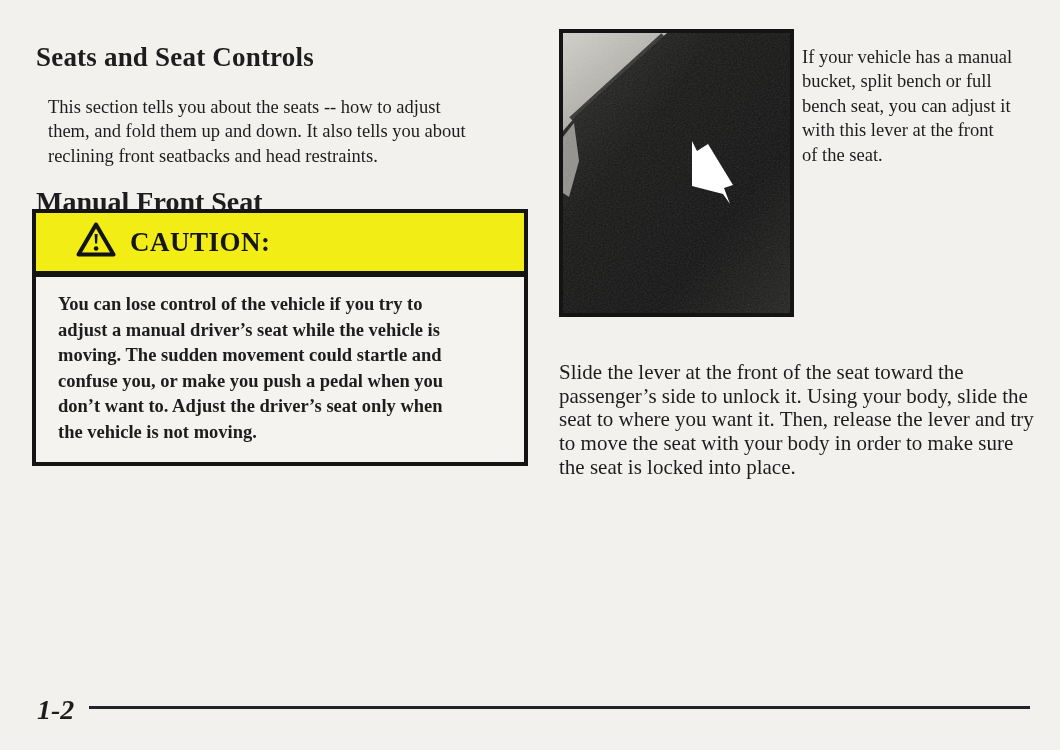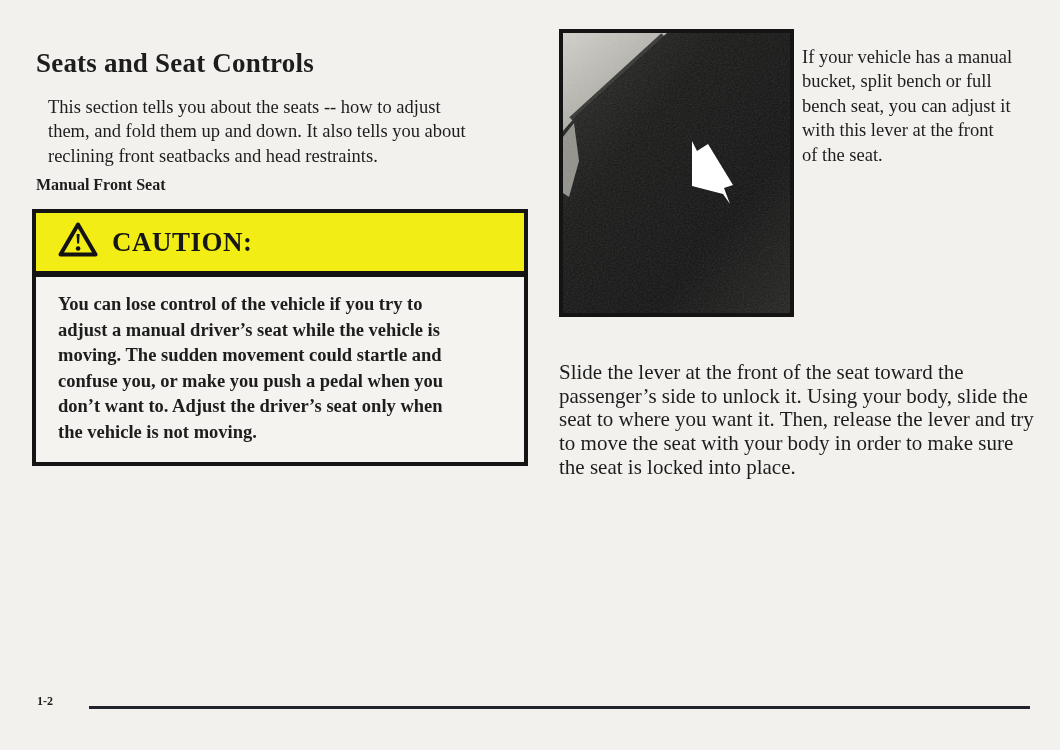--- a/index.html
+++ b/index.html
@@ -5,43 +5,43 @@
   html, body { margin: 0; padding: 0; }
   body {
     width: 1060px; height: 750px;
     position: relative;
     background: #f2f1ee;
     font-family: "Liberation Serif", "DejaVu Serif", serif;
     color: #1d1d1d;
     overflow: hidden;
   }
   .page-title {
-    position: absolute; left: 36px; top: 30px;
+    position: absolute; left: 36px; top: 24px;
     font-size: 27px; font-weight: bold; letter-spacing: 0.2px;
   }
   .intro-paragraph {
     position: absolute; left: 48px; top: 76px; width: 500px;
     font-size: 18.5px; line-height: 24.5px;
     white-space: pre-line;
   }
   .subheading {
     position: absolute; left: 36px; top: 163px;
-    font-size: 16px; font-weight: bold;
+    font-size: 28px; font-weight: bold;
   }
   .caution-box {
     position: absolute; left: 32px; top: 209px; width: 488px;
     border: 4px solid #141414;
     background: #f4f3f0;
   }
   .caution-header {
     height: 58px;
     background: #f1ed15;
     border-bottom: 6px solid #141414;
     display: flex; align-items: center;
-    padding-left: 22px;
+    padding-left: 40px;
   }
   .caution-label {
     font-size: 27px; font-weight: bold; margin-left: 14px; letter-spacing: 0.5px;
     color: #161616;
   }
   .caution-body {
     height: 170px;
     padding: 15px 22px 0 22px;
     font-size: 18.5px; font-weight: bold; line-height: 25.5px;
     white-space: pre-line;
@@ -59,21 +59,21 @@
     white-space: pre-line;
     margin-top: 12px;
   }
   .body-below {
     position: absolute; left: 559px; top: 340px; width: 500px;
     font-size: 21px; line-height: 23.7px;
     white-space: pre-line;
   }
   .page-number {
     position: absolute; left: 37px; top: 694px;
-    font-size: 12px; font-weight: bold;
+    font-size: 28px; font-weight: bold; font-style: italic;
   }
   .footer-rule {
     position: absolute; left: 89px; top: 706px;
     width: 941px; height: 3px;
     background: #23232c;
   }
   .warning-icon { flex: 0 0 auto; }
 </style>
 </head>
 <body>

